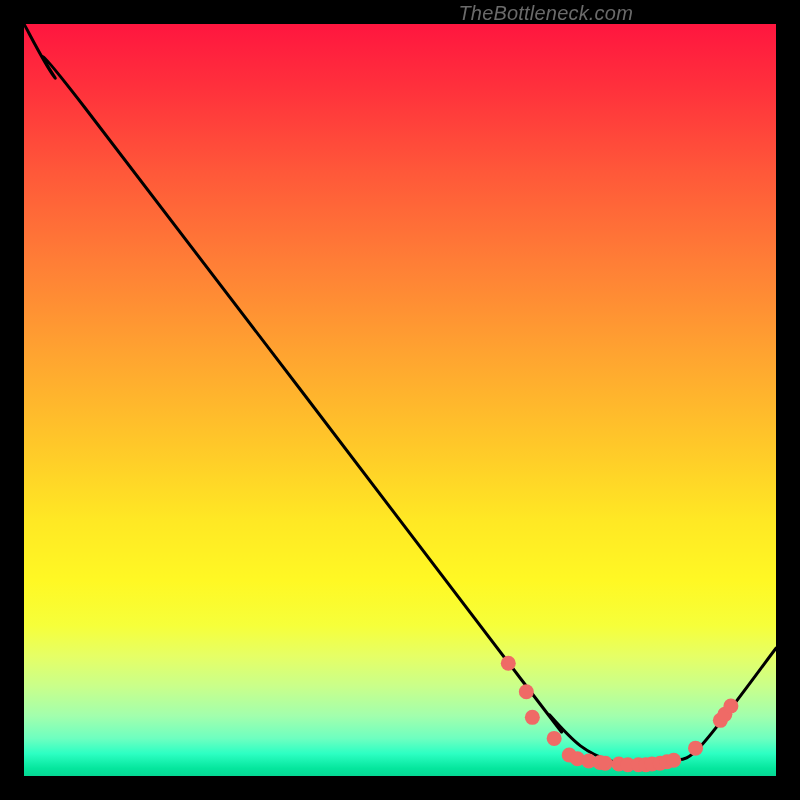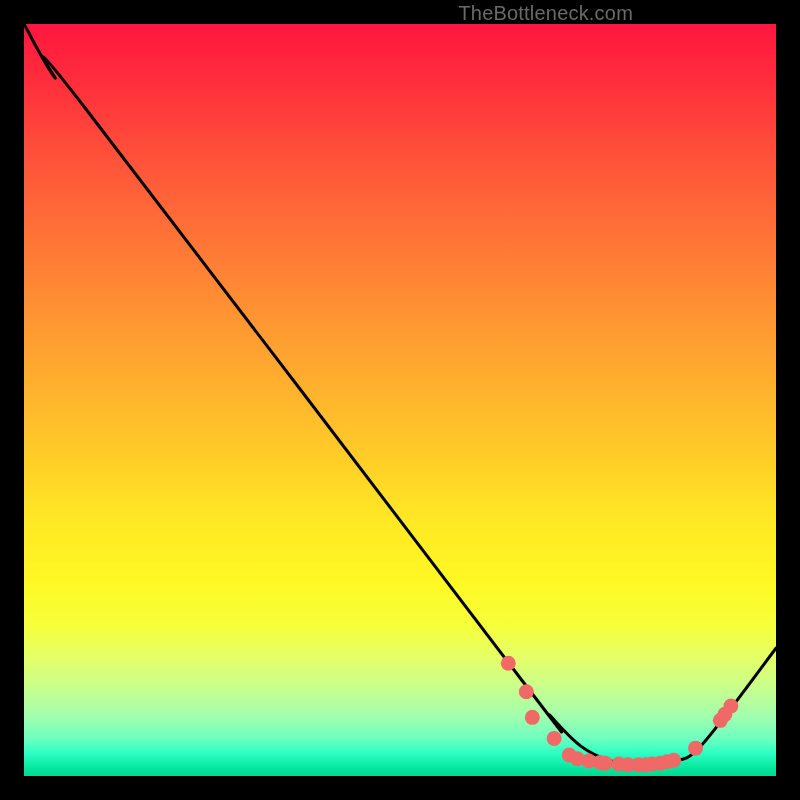--- a/index.html
+++ b/index.html
@@ -9,20 +9,21 @@
     height: 800px;
     background: #000;
     overflow: hidden;
     font-family: Arial, Helvetica, sans-serif;
   }
   .stage {
     position: relative;
     width: 639px;
     height: 800px;
     background: #000;
+    font-style: italic;
   }
   .plot-area {
     position: absolute;
     left: 24px;
     top: 24px;
     width: 752px;
     height: 752px;
     overflow: hidden;
   }
   .gradient {

